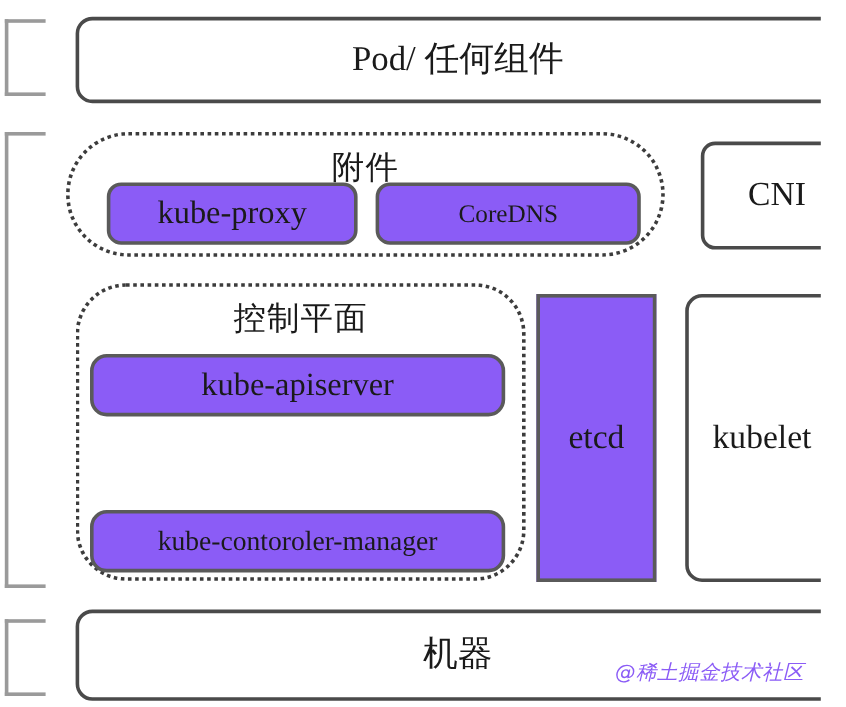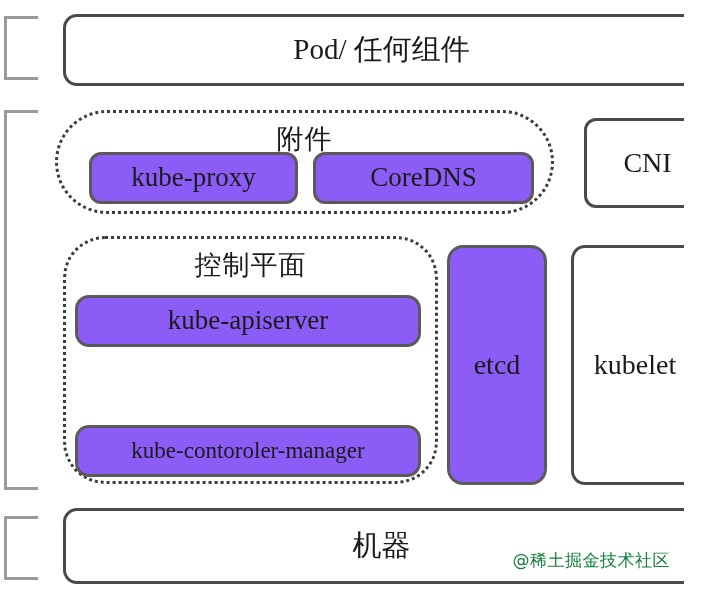--- a/index.html
+++ b/index.html
@@ -67,43 +67,44 @@
   #bracket-top    { left: 4px;  top: 16px;  width: 34px;  height: 64px; }
   #bracket-middle { left: 4px;  top: 110px; width: 34px;  height: 380px; }
   #bracket-bottom { left: 4px;  top: 516px; width: 34px;  height: 64px; }
 
   #pod-box      { left: 63px;  top: 14px;  width: 637px; height: 72px;  font-size: 29px; }
   #machine-box  { left: 63px;  top: 508px; width: 637px; height: 76px;  font-size: 29px; }
 
   #addons-group { left: 55px;  top: 110px; width: 499px; height: 104px; border-radius: 54px; }
   #addons-title { top: 8px; }
   #kube-proxy-box { left: 89px;  top: 152px; width: 209px; height: 52px; font-size: 27px; border-radius: 12px; }
-  #coredns-box    { left: 313px; top: 152px; width: 221px; height: 52px; font-size: 27px; border-radius: 12px; }
+  #coredns-box    { left: 313px; top: 152px; width: 221px; height: 52px; font-size: 21px; border-radius: 12px; }
 
   #cni-box      { left: 572px; top: 118px; width: 127px; height: 90px;  font-size: 28px; border-radius: 12px; margin-left: 12px; }
 
   #controlplane-group { left: 63px; top: 236px; width: 375px; height: 248px; border-radius: 42px; }
   #controlplane-title { top: 8px; }
   #apiserver-box  { left: 75px; top: 295px; width: 346px; height: 52px; font-size: 27px; border-radius: 14px; }
   #scheduler-box  { left: 75px; top: 360px; width: 346px; height: 52px; font-size: 27px; border-radius: 14px; }
   #controller-box { left: 75px; top: 425px; width: 346px; height: 52px; font-size: 23px; border-radius: 14px; }
 
-  #etcd-box     { left: 447px; top: 245px; width: 100px; height: 240px; font-size: 28px; border-radius: 16px; }
+  #etcd-box     { left: 447px; top: 245px; width: 100px; height: 240px; font-size: 28px; border-radius: 0; }
   #kubelet-box  { left: 571px; top: 245px; width: 128px; height: 240px; font-size: 28px; border-radius: 14px; }
 
   
   #watermark {
     position: absolute;
     right: 14px;
     top: 549px;
     font-size: 17px;
-    color: #15803d;
+    color: #8b5cf6;
     font-family: "DejaVu Sans", "Liberation Sans", sans-serif;
     letter-spacing: 0.5px;
     white-space: nowrap;
+    font-style: italic;
   }
 </style>
 </head>
 <body>
 
 <div id="canvas">
 
   <div id="bracket-top" class="bracket"></div>
   <div id="bracket-middle" class="bracket"></div>
   <div id="bracket-bottom" class="bracket"></div>

